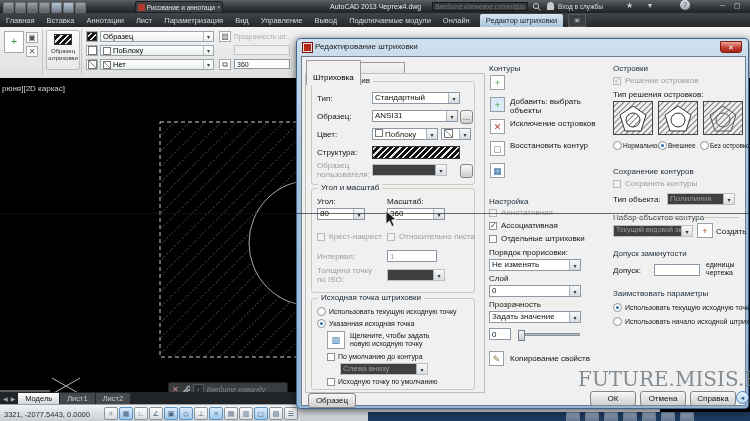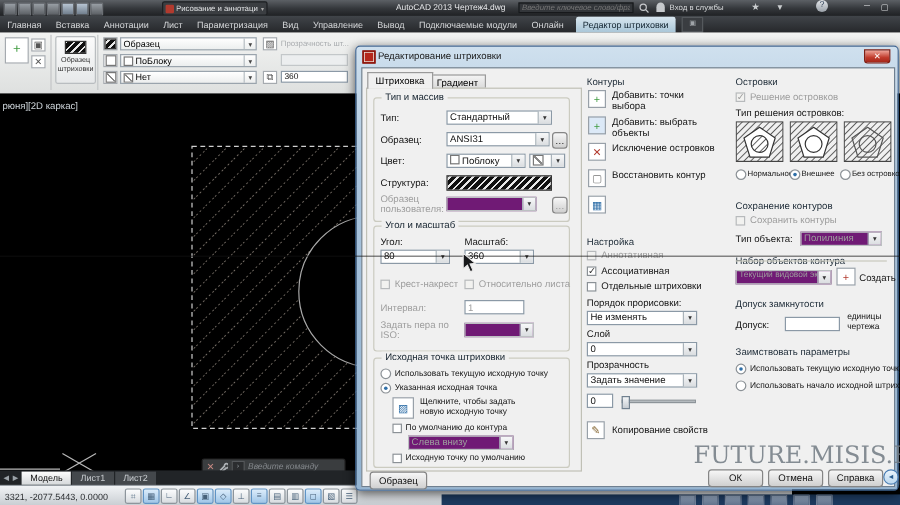--- a/index.html
+++ b/index.html
@@ -8,21 +8,21 @@
   .abs{position:absolute}
   .lbl{position:absolute;font-size:8px;color:#141414;white-space:nowrap;line-height:1.1}
   .lbl.dis{color:#9d9d9d}
   .lbl.wrap{white-space:normal}
   .sec{position:absolute;font-size:8px;color:#1c2a36;white-space:nowrap}
   
   .combo{position:absolute;height:12px;background:#fff;border:1px solid #8b99a6;font-size:8px;display:flex;align-items:flex-start;box-sizing:border-box}
   .combo .ct{flex:1;padding:0 2px;white-space:nowrap;overflow:hidden;color:#111}
   .combo .ca{width:10px;align-self:stretch;background:linear-gradient(#f7f8f9,#dadde0);border-left:1px solid #aab3ba;display:flex;align-items:center;justify-content:center}
   .combo .ca::after{content:"▾";font-size:6px;color:#333}
-  .combo.dis{background:#701a75;border-color:#bcc0c2}
+  .combo.dis{background:#404040;border-color:#bcc0c2}
   .combo.dis .ct{color:#9d9d9d}
   .field{position:absolute;background:#fff;border:1px solid #8b99a6;font-size:8px;padding:1px 2px;box-sizing:border-box;color:#111}
   .field.dis{color:#9d9d9d}
   
   .cb{position:absolute;width:8px;height:8px;border:1px solid #8b9196;background:#fff;box-sizing:border-box}
   .cb.dis{border-color:#b7babc;background:#f2f2f0}
   .cb.chk::after{content:"✓";position:absolute;left:0;top:-2px;font-size:8px;color:#333}
   .cb.dis.chk::after{color:#9b9b9b}
   .rb{position:absolute;width:9px;height:9px;border:1px solid #8b9196;border-radius:50%;background:#fff;box-sizing:border-box}
   .rb.sel::after{content:"";position:absolute;left:2px;top:2px;width:3px;height:3px;border-radius:50%;background:#2f6fa8}
@@ -63,21 +63,21 @@
     background:linear-gradient(#f1f3f5,#c7ccd1);border-top:1px solid #989ea4}
   .sbtn{width:14px;height:13px;margin-right:1px;border:1px solid #8d959c;border-radius:2px;
     background:linear-gradient(#fbfcfd,#d8dce0);display:flex;align-items:center;justify-content:center;font-size:7px;color:#47617a;box-sizing:border-box}
   .sbtn.on{background:linear-gradient(#dcecfa,#9fc6e8);border-color:#5f94c6}
   .tico{width:12px;height:11px;margin-right:5px;border:1px solid #74839a;border-radius:1px;background:linear-gradient(#93a5bd,#51627b)}
   
   #dialog{position:absolute;left:296px;top:38px;width:451px;height:369px;border-radius:4px;
     background:linear-gradient(#cfe0ee,#a9c4dd 30%,#93b4d2);border:1px solid #3e6491;
     box-shadow:0 2px 9px rgba(0,0,0,.65)}
   #dlg-content{position:absolute;left:4px;top:17px;width:443px;height:348px;background:#f0f0f0;border:1px solid #6e7f90}
-  .dtab{position:absolute;font-size:8px;padding:2px 6px;border:1px solid #9a9a9a;box-sizing:border-box}
+  .dtab{position:absolute;font-size:8px;padding:12px 6px;border:1px solid #9a9a9a;box-sizing:border-box}
   .dtab.active{background:#f0f0f0;border-bottom:none;z-index:2}
   .dtab.idle{background:linear-gradient(#f3f3f3,#dcdcdc);}
   .tabpage{position:absolute;left:3px;top:16px;width:178px;height:318px;border:1px solid #c0c0b6;background:#f0f0f0}
   .wm{position:absolute;left:578px;top:367px;font-family:"DejaVu Serif",serif;font-size:20px;
       color:rgba(116,125,133,.88);letter-spacing:0px;z-index:60;white-space:nowrap}
   #artifact-line{position:absolute;left:0;top:213px;width:750px;height:1px;background:rgba(20,20,20,.62);z-index:55}
   .slider-track{position:absolute;height:3px;background:linear-gradient(#9aa0a5,#c7ccd0);border:1px solid #8d9499;box-sizing:border-box}
   .slider-thumb{position:absolute;width:5px;height:9px;background:linear-gradient(#f4f6f8,#c6ccd2);border:1px solid #70808f}
 </style>
 </head>
@@ -297,35 +297,35 @@
       <span class="ct"></span>
         <span class="ca"></span>
     </div>
     <div class="btn" style="left:158px;top:107px;width:11px;height:12px;color:#9a9a9a">…</div>
 
     <div class="grp" style="left:9px;top:131px;width:162px;height:103px">
       <span class="grp-t">Угол и масштаб</span>
     </div>
     <span class="lbl" style="left:15px;top:141px">Угол:</span>
     <span class="lbl" style="left:85px;top:141px">Масштаб:</span>
-    <div class="combo" style="left:15px;top:151px;width:58px">
+    <div class="combo" style="left:15px;top:151px;width:48px">
       <span class="ct">80</span>
         <span class="ca"></span>
     </div>
     <div class="combo" style="left:85px;top:151px;width:58px">
       <span class="ct">360</span>
         <span class="ca"></span>
     </div>
     <span class="cb dis" style="left:15px;top:176px"></span>
     <span class="lbl dis" style="left:27px;top:176px">Крест-накрест</span>
     <span class="cb dis" style="left:85px;top:176px"></span>
     <span class="lbl dis" style="left:97px;top:176px">Относительно листа</span>
     <span class="lbl dis" style="left:15px;top:196px">Интервал:</span>
     <div class="field dis" style="left:85px;top:193px;width:50px;height:12px">1</div>
-    <span class="lbl dis wrap" style="left:15px;top:210px;width:62px">Задать пера по ISO:</span>
+    <span class="lbl dis wrap" style="left:15px;top:210px;width:62px">Толщина точку по ISO:</span>
     <div class="combo dis" style="left:85px;top:212px;width:58px">
       <span class="ct"></span>
         <span class="ca"></span>
     </div>
 
     <div class="grp" style="left:9px;top:241px;width:162px;height:90px">
       <span class="grp-t">Исходная точка штриховки</span>
     </div>
     <span class="rb" style="left:15px;top:250px"></span>
     <span class="lbl" style="left:27px;top:251px;font-size:7px">Использовать текущую исходную точку</span>
@@ -339,21 +339,20 @@
       <span class="ct">Слева внизу</span>
         <span class="ca"></span>
     </div>
     <span class="cb" style="left:25px;top:321px"></span>
     <span class="lbl" style="left:36px;top:321px;font-size:7px">Исходную точку по умолчанию</span>
 
     <div class="btn" style="left:6px;top:336px;width:46px;height:13px">Образец</div>
 
     <span class="sec" style="left:187px;top:7px">Контуры</span>
     <div class="dico" style="left:188px;top:18px;color:#3f9b3f">+</div>
-    <span class="lbl wrap" style="left:208px;top:19px;width:88px">Добавить: точки выбора</span>
     <div class="dico" style="left:188px;top:40px;background:#dce9f7;color:#3f9b3f">+</div>
     <span class="lbl wrap" style="left:208px;top:41px;width:88px">Добавить: выбрать объекты</span>
     <div class="dico" style="left:188px;top:62px;color:#b23a2e">✕</div>
     <span class="lbl wrap" style="left:208px;top:63px;width:88px">Исключение островков</span>
     <div class="dico" style="left:188px;top:84px;color:#777">▢</div>
     <span class="lbl wrap" style="left:208px;top:85px;width:88px">Восстановить контур</span>
     <div class="dico" style="left:188px;top:106px;color:#2f6fa8">▦</div>
 
     <span class="sec" style="left:187px;top:140px">Настройка</span>
     <span class="cb dis" style="left:187px;top:152px"></span>

